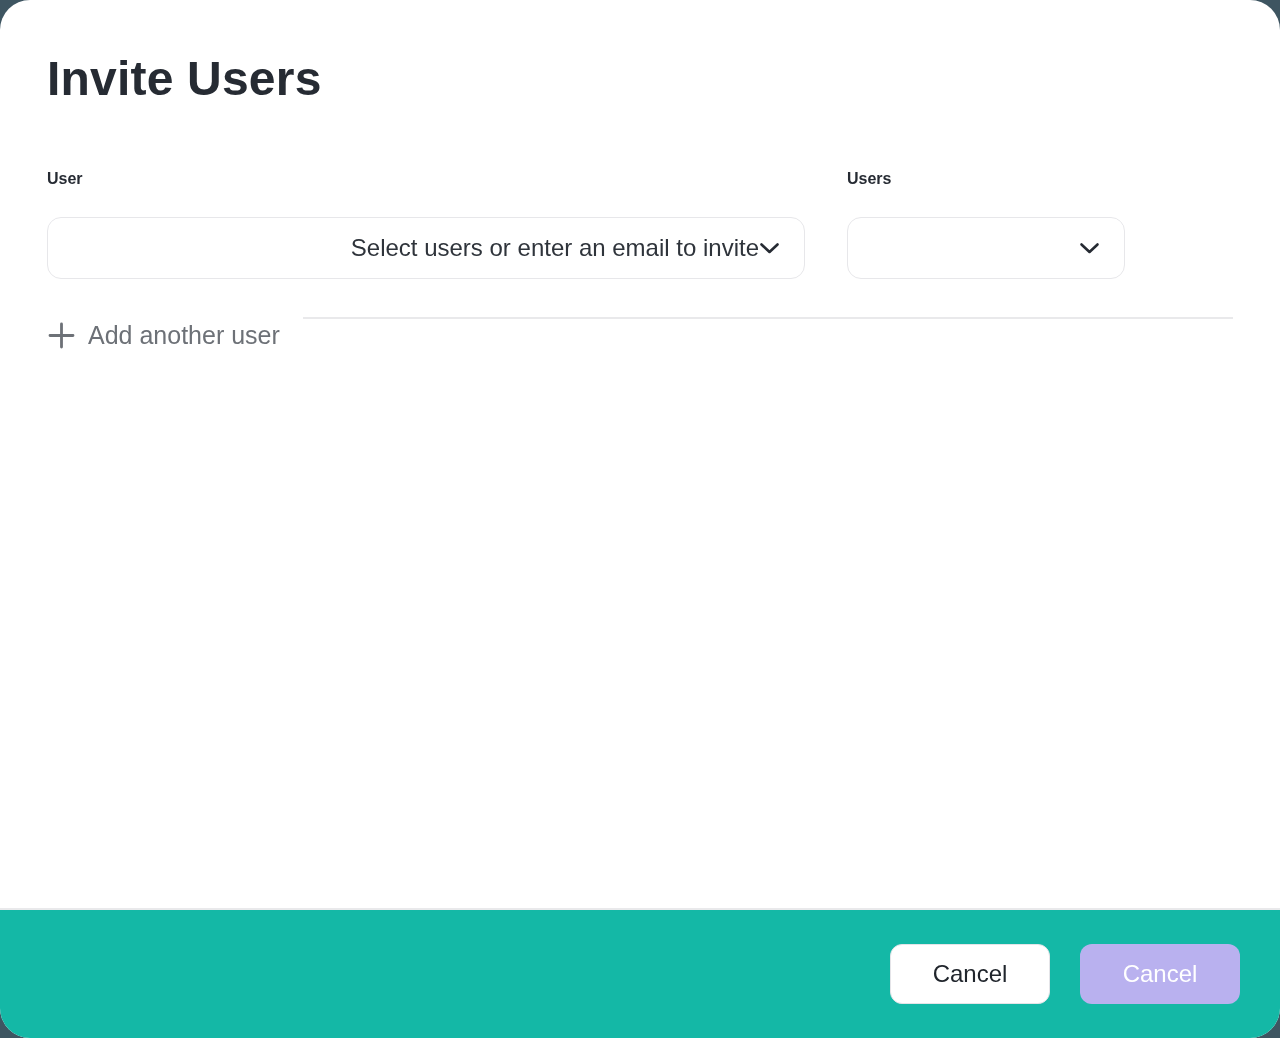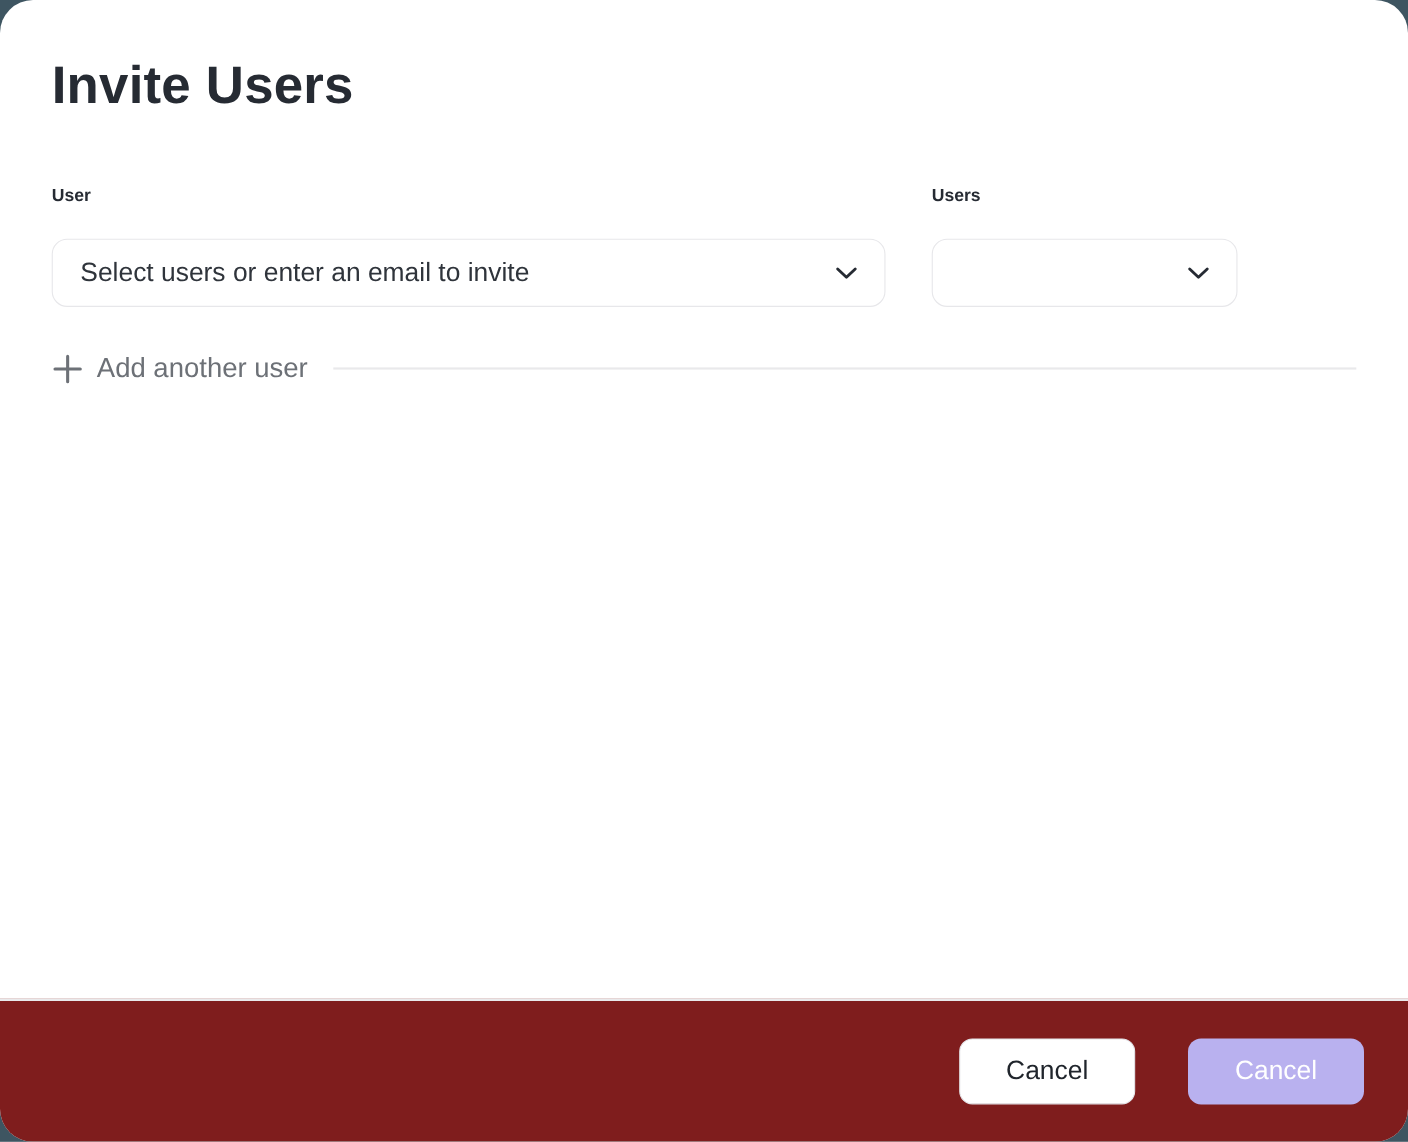--- a/index.html
+++ b/index.html
@@ -43,34 +43,33 @@
     color: #262b33;
     margin-bottom: 24px;
   }
   .select {
     height: 62px;
     border: 1px solid #e7e7ea;
     border-radius: 14px;
     background: #ffffff;
     display: flex;
     align-items: center;
-    justify-content: space-between;
+    justify-content: flex-end;
     padding: 0 24px 0 25px;
     cursor: pointer;
   }
   .select-text {
     font-size: 24px;
     color: #2f343b;
     white-space: nowrap;
     overflow: hidden;
   }
   .chevron-icon { display: flex; align-items: center; flex: none; }
   .add-row {
     display: flex;
-    align-items: center;
     margin-top: 38px;
     height: 36px;
   }
   .add-user-btn {
     display: flex;
     align-items: center;
     gap: 12px;
     background: none;
     border: none;
     cursor: pointer;
@@ -88,25 +87,25 @@
     height: 2px;
     background: #e9e9eb;
     margin-left: 23px;
     border: none;
   }
   .modal-footer {
     position: absolute;
     left: 0; right: 0; bottom: 0;
     height: 130px;
     border-top: 2px solid #e9e9eb;
-    background: #7f1d1d;
+    background: #14b8a6;
     display: flex;
     align-items: center;
     justify-content: flex-end;
-    gap: 48px;
+    gap: 30px;
     padding-right: 40px;
   }
   .btn {
     width: 160px;
     height: 60px;
     border-radius: 12px;
     font-family: "Liberation Sans", sans-serif;
     font-size: 24px;
     font-weight: 500;
     display: flex;

